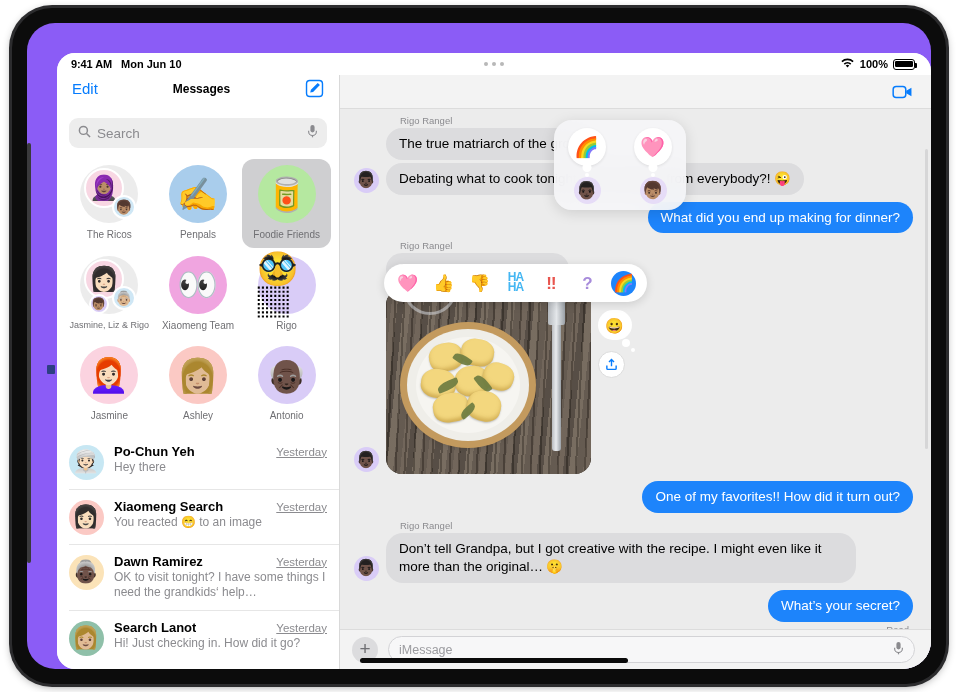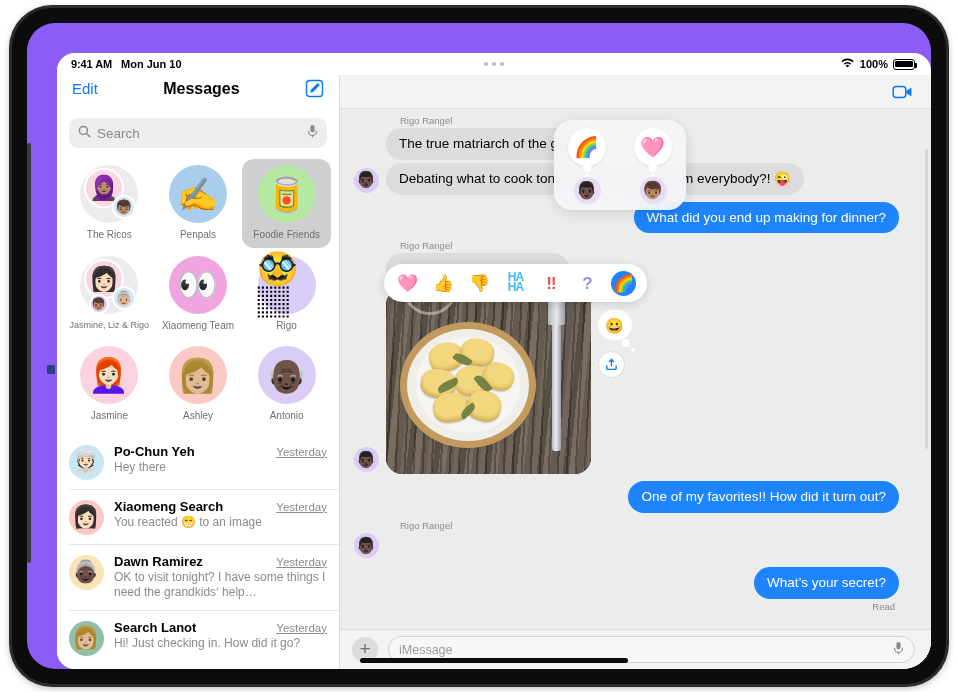--- a/index.html
+++ b/index.html
@@ -80,21 +80,21 @@
     background: #ffffff;
     display: flex; flex-direction: column;
     border-right: 1px solid #d9d9d9;
     position: relative;
   }
   #sidebar-nav {
     display: flex; align-items: center; justify-content: space-between;
     padding: 4px 15px 6px 15px;
   }
   #edit-button { color:#067cfd; font-size:15px; cursor:pointer; }
-  #sidebar-title { font-size: 16px; font-weight: bold; color:#000; }
+  #sidebar-title { font-size: 12px; font-weight: bold; color:#000; }
   #compose-button { color:#067cfd; display:flex; }
 
   #search-wrap { padding: 14px 12px 9px 12px; }
   #search-field {
     height: 30px; background:#ededed; border-radius:9px;
     display:flex; align-items:center; padding: 0 9px; gap:6px;
   }
   #search-field input {
     flex:1; border:0; background:transparent; outline:none;
     font-family:"Liberation Sans", sans-serif; font-size:13.5px; color:#000;
@@ -160,21 +160,21 @@
     height: 34px; flex:0 0 34px;
     background:#f3f3f3;
     border-bottom:1px solid #dcdcdc;
     display:flex; align-items:center; justify-content:flex-end;
     padding-right:18px;
   }
   #facetime-button { color:#067cfd; display:flex; cursor:pointer; }
 
   #messages {
     flex:1; position:relative; overflow:hidden;
-    padding: 6px 32px 2px 14px;
+    padding: 6px 18px 2px 14px;
   }
   .msg-group { margin-bottom: 7px; position:relative; }
   .sender-name {
     font-size: 9.5px; color:#8b8b8f; margin-left:46px; margin-bottom: 2px;
   }
   .row { display:flex; align-items:flex-end; gap:7px; }
   .row.out { justify-content:flex-end; }
   .row-av {
     width:25px; height:25px; flex:0 0 25px; border-radius:50%;
     display:flex; align-items:center; justify-content:center;
@@ -562,20 +562,21 @@
             <div class="msg-group">
               <div class="row out">
                 <div class="bubble out tail">One of my favorites!! How did it turn out?</div>
               </div>
             </div>
 
             <div class="msg-group">
               <div class="sender-name">Rigo Rangel</div>
               <div class="row">
                 <div class="row-av" style="background:#d9ccf7">👨🏿</div>
+                <div class="bubble in tail">Don’t tell Grandpa, but I got creative with the recipe. I might even like it more than the original… 🤫</div>
               </div>
             </div>
 
             <div class="msg-group">
               <div class="row out">
                 <div class="bubble out tail">What’s your secret?</div>
               </div>
               <div class="read-label">Read</div>
             </div>
 

